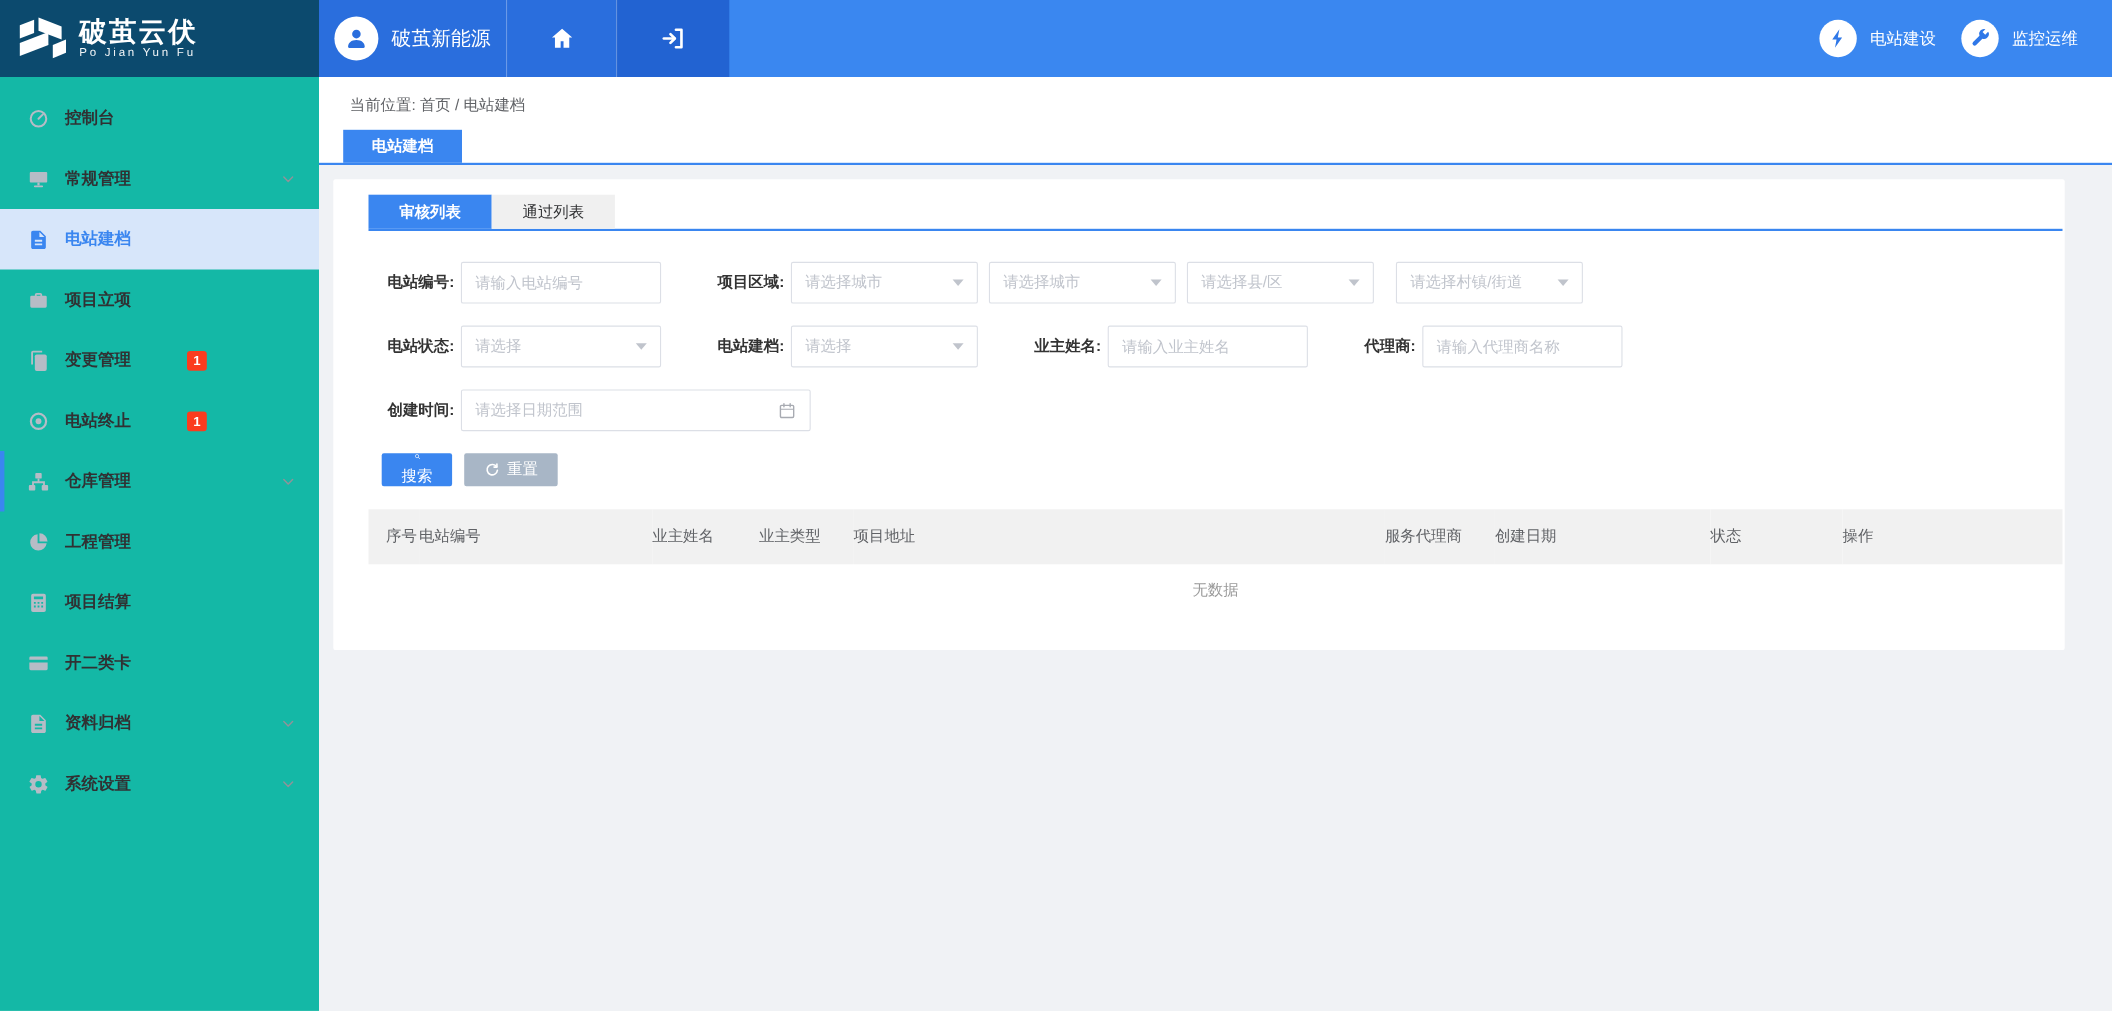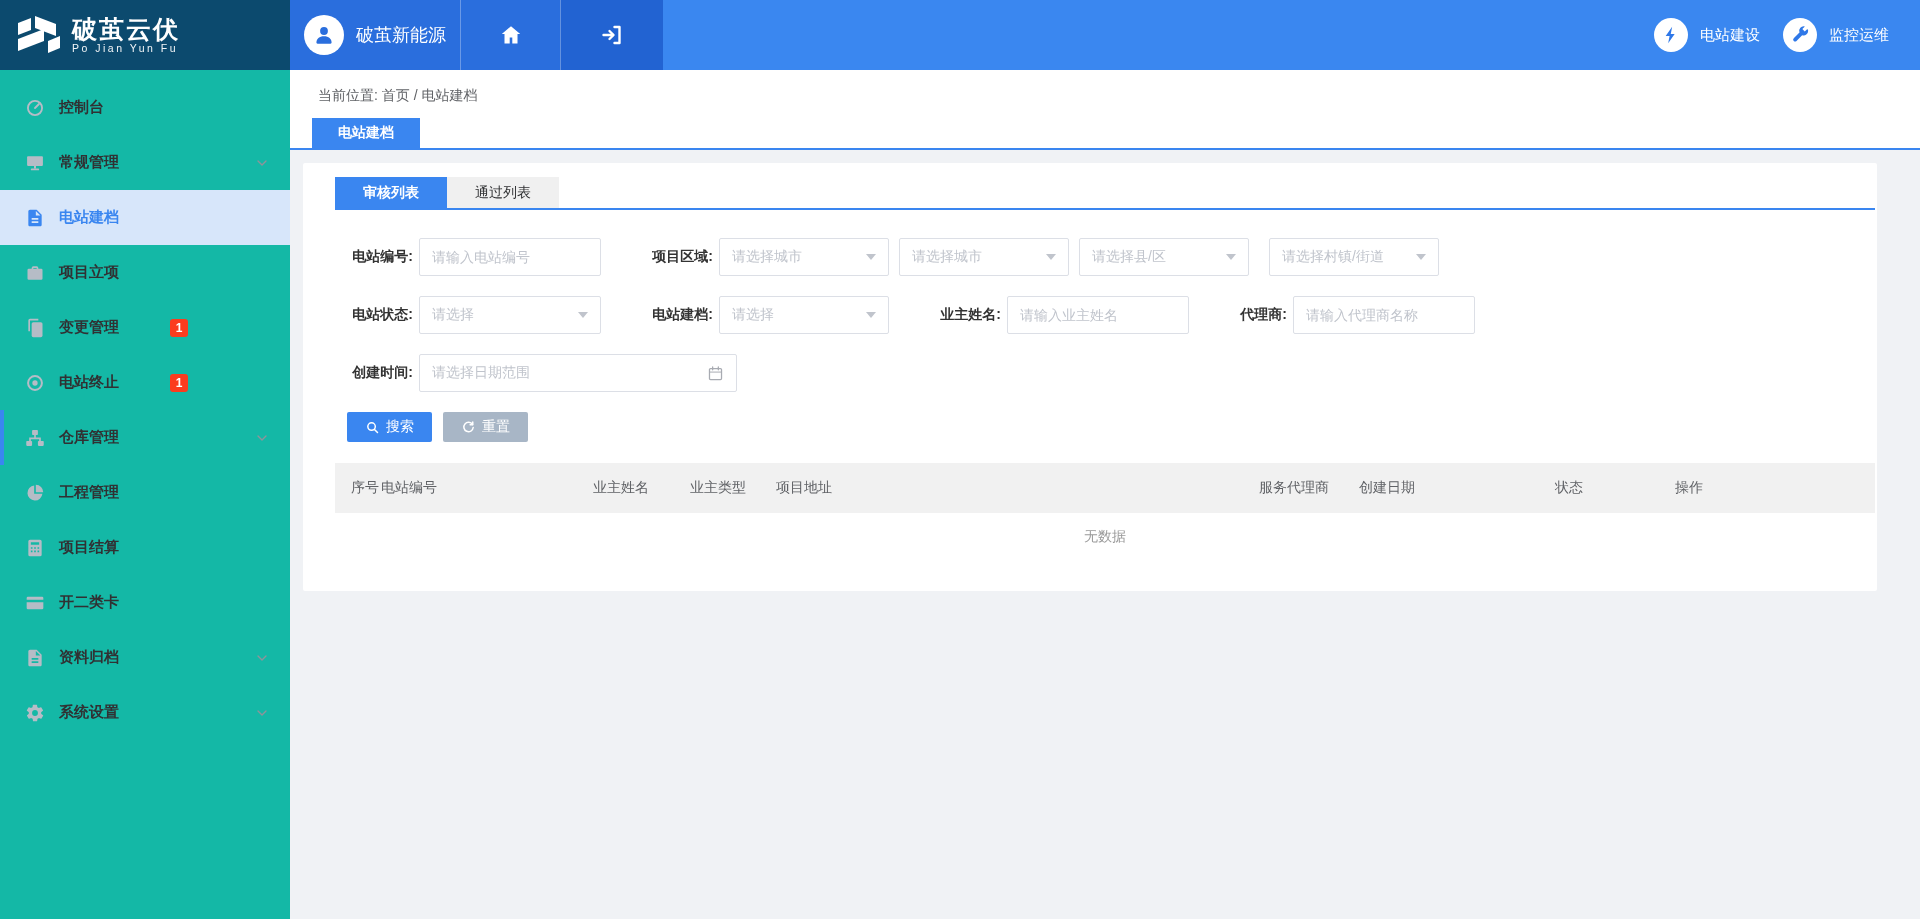--- a/index.html
+++ b/index.html
@@ -70,21 +70,21 @@
   .caret { width:0; height:0; border-left:5px solid transparent; border-right:5px solid transparent; border-top:6px solid #c0c4cc; }
   .gap46 { margin-left:46px; }
   .gap10 { margin-left:10px; }
   .gap20 { margin-left:20px; }
   .datebox { width:318px; display:flex; align-items:center; justify-content:space-between; padding:0 12px; color:#c0c4cc; cursor:pointer; }
   .datebox svg { width:17px; height:17px; }
 
   .actions { display:flex; gap:11px; margin-top:2px; }
   .btn { height:30px; border:none; border-radius:2px; color:#fff; font-size:14px; display:inline-flex; align-items:center; justify-content:center; gap:6px; cursor:pointer; font-family:inherit; padding:0 18px; }
   .btn svg { width:15px; height:15px; }
-  .btn-search { background:#3a86f0; }
+  .btn-search { background:#3a86f0;flex-direction:column; }
   .btn-reset { background:#a8b6c6; }
 
   .gtable { width:100%; border-collapse:collapse; margin-top:21px; }
   .gtable th { height:50px; background:#f1f1f1; font-weight:400; color:#606266; font-size:14px; text-align:left; }
   .gtable th:first-child { padding-left:16px; }
   .empty-row { height:48px; display:flex; align-items:center; justify-content:center; font-size:14px; color:#9a9a9a; }
 </style>
 </head>
 <body>
 

